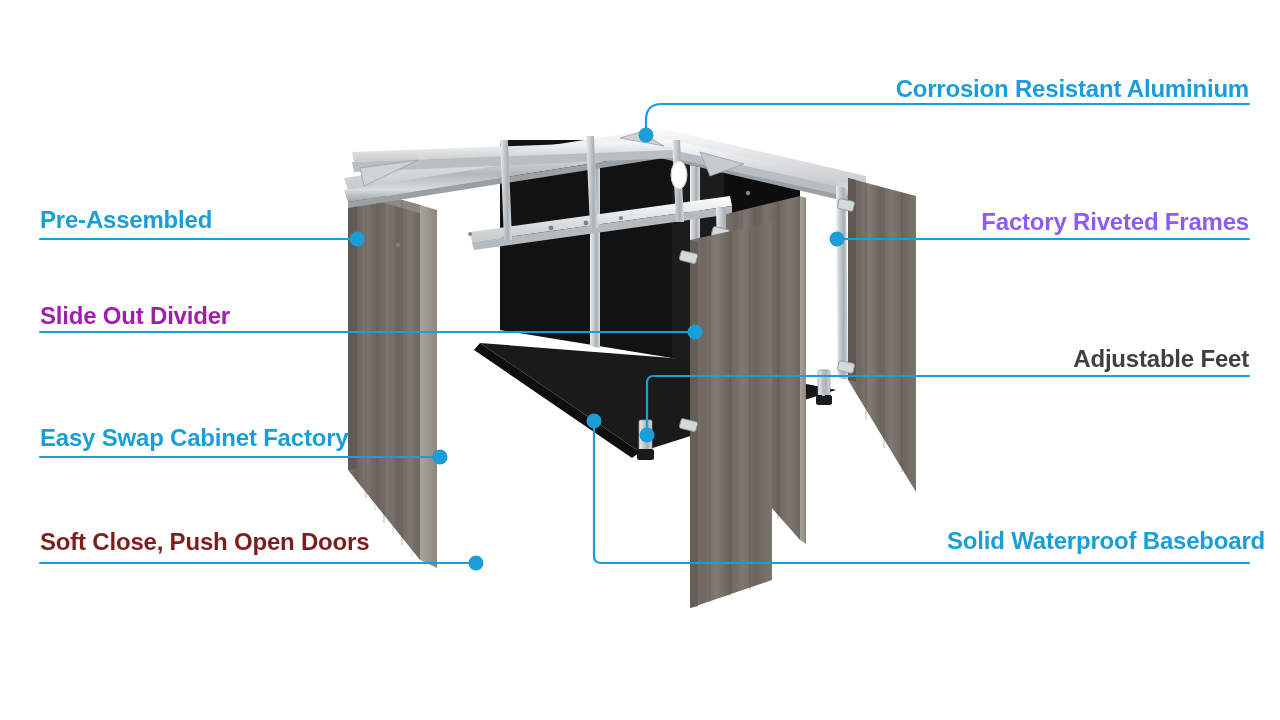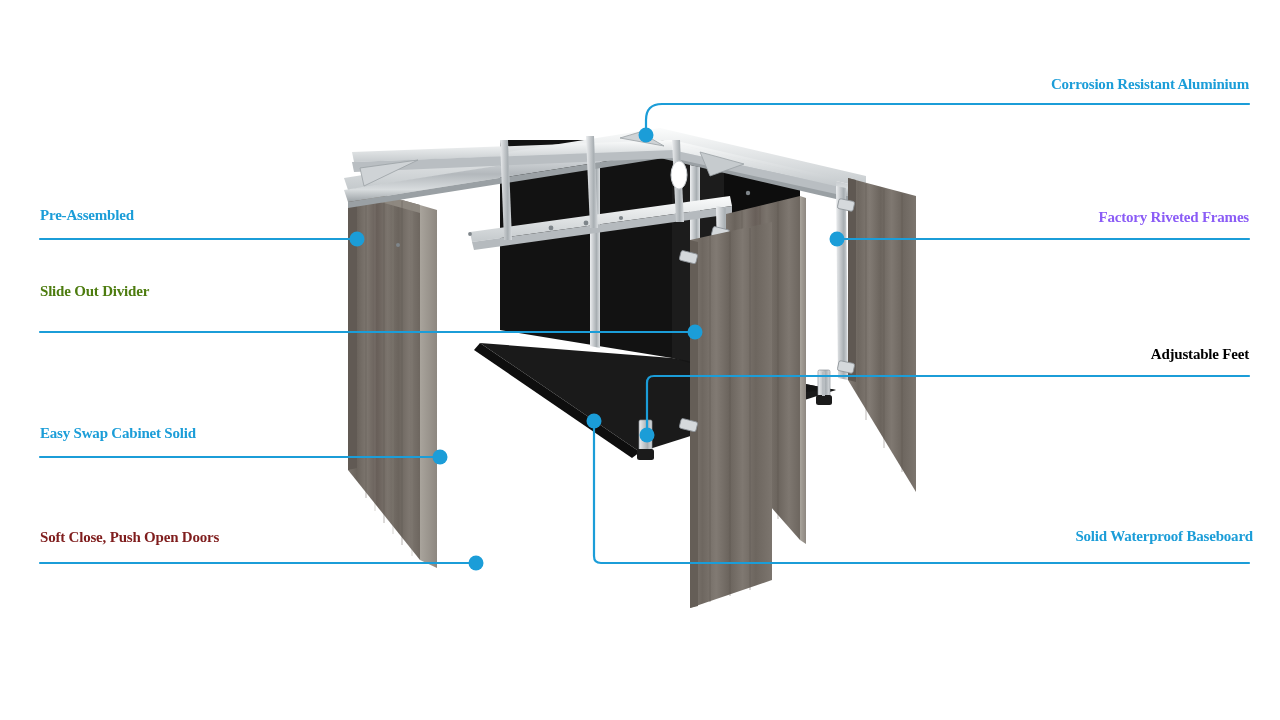--- a/index.html
+++ b/index.html
@@ -8,25 +8,24 @@
     font-family:"Liberation Sans", sans-serif;
     position:relative;
   }
   #stage{position:absolute;inset:0;width:1280px;height:720px;}
   #artwork{position:absolute;left:0;top:0;width:1280px;height:720px;}
   #callouts{position:absolute;left:0;top:0;width:1280px;height:720px;}
 
   .callout-label{
     position:absolute;
     font-weight:bold;
-    font-size:15px;
+    font-size:24px;
     letter-spacing:-0.2px;
     white-space:nowrap;
     line-height:1;
-    font-family:Liberation Serif, serif;
   }
   .callout-label.left{text-align:right;}
   .callout-label.right{text-align:right;}
 </style>
 </head>
 <body>
 
 <div id="stage">
 
   <svg id="artwork" viewBox="0 0 1280 720">
@@ -232,21 +231,21 @@
         <circle cx="357" cy="239" r="7.5" fill="#1b9dd8"></circle>
         <circle cx="695" cy="332" r="7.5" fill="#1b9dd8"></circle>
         <circle cx="440" cy="457" r="7.5" fill="#1b9dd8"></circle>
         <circle cx="476" cy="563" r="7.5" fill="#1b9dd8"></circle>
       </g>
   </svg>
 
   <div id="callout-labels">
       <div class="callout-label right" style="color: rgb(27, 157, 216); top: 77px; left: 0px; width: 1249px;">Corrosion Resistant Aluminium</div>
       <div class="callout-label right" style="color: #8b5cf6; top: 210px; left: 0px; width: 1249px;">Factory Riveted Frames</div>
-      <div class="callout-label right" style="color: #000000; top: 347px; left: 0px; width: 1249px;">Adjustable Feet</div>
-      <div class="callout-label right" style="color: rgb(27, 157, 216); top: 529px; left: 4px; width: 1249px;">Solid Waterproof Baseboard</div>
+      <div class="callout-label right" style="color: #404040; top: 347px; left: 0px; width: 1249px;">Adjustable Feet</div>
+      <div class="callout-label right" style="color: rgb(27, 157, 216); top: 529px; left: 16px; width: 1249px;">Solid Waterproof Baseboard</div>
       <div class="callout-label left" style="color: rgb(27, 157, 216); top: 208px; left: 40px;">Pre-Assembled</div>
-      <div class="callout-label left" style="color: #4d7c0f; top: 284px; left: 40px;">Slide Out Divider</div>
-      <div class="callout-label left" style="color: rgb(27, 157, 216); top: 426px; left: 40px;">Easy Swap Cabinet Solid</div>
+      <div class="callout-label left" style="color: #a21caf; top: 304px; left: 40px;">Slide Out Divider</div>
+      <div class="callout-label left" style="color: rgb(27, 157, 216); top: 426px; left: 40px;">Easy Swap Cabinet Factory</div>
       <div class="callout-label left" style="color: #7f1d1d; top: 530px; left: 40px;">Soft Close, Push Open Doors</div>
     </div>
 
 </div>
 
 </body></html>

